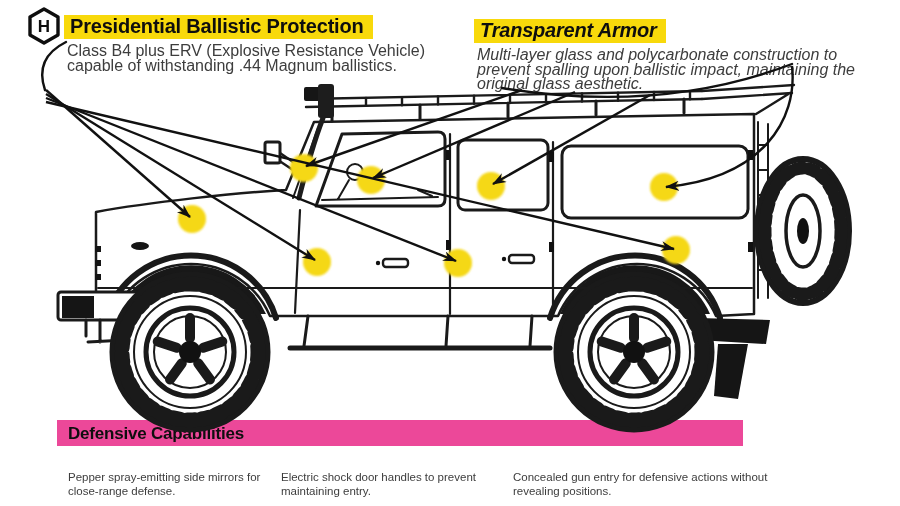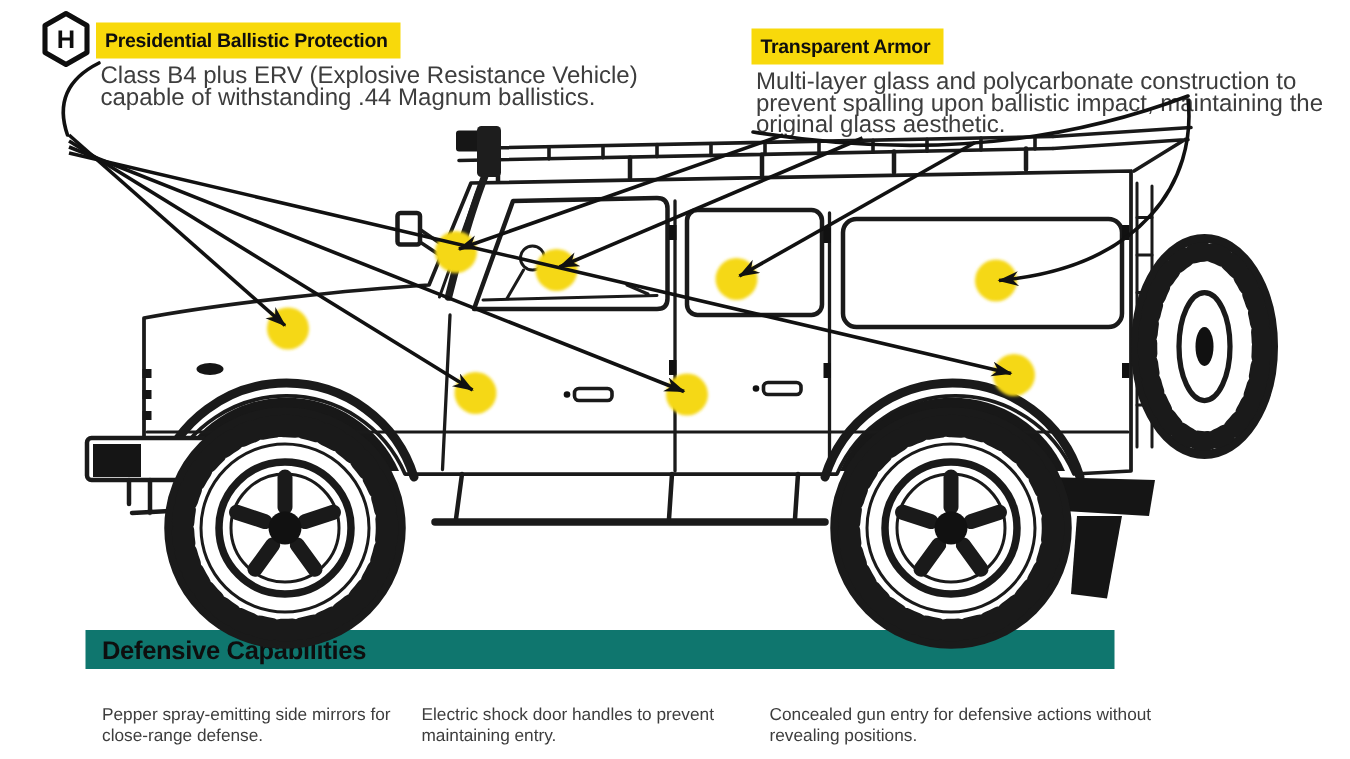--- a/index.html
+++ b/index.html
@@ -1,26 +1,26 @@
 <!DOCTYPE html>
 <html><head>
 <meta charset="utf-8">
 <style>
   html,body{margin:0;padding:0;background:#e8e8e8;}
   .stage{position:relative;width:900px;height:506px;background:#ffffff;overflow:hidden;
          font-family:"Liberation Sans",sans-serif;color:#2f2f2f;}
   .hl{background:#F8D90B;display:inline-block;padding:2px 9px 3px 6px;font-weight:bold;
-      font-size:13px;color:#0e0e0e;letter-spacing:-0.2px;line-height:19px;}
+      font-size:20px;color:#0e0e0e;letter-spacing:-0.2px;line-height:19px;}
   .callout{position:absolute;}
   .callout p{margin:5px 0 0 3px;font-size:16px;line-height:14.5px;color:#3d3d3d;
              white-space:pre-line;}
   #callout-ballistic{left:64px;top:15px;}
-  #callout-transparent{left:501px;top:19px;}
+  #callout-transparent{left:474px;top:19px;font-style:italic;}
   .logo{position:absolute;left:27px;top:7px;width:34px;height:38px;}
-  .banner{position:absolute;left:57px;top:420px;width:686px;height:26px;background:#0f766e;}
+  .banner{position:absolute;left:57px;top:420px;width:686px;height:26px;background:#ec4899;}
   .banner span{font-size:17px;font-weight:bold;color:#0e0e0e;margin-left:11px;line-height:27px;
                display:inline-block;letter-spacing:-0.2px;}
   .col{position:absolute;top:452px;font-size:11.5px;line-height:14px;color:#3d3d3d;
        white-space:pre-line;}
   .col p{margin:4px 0 8px 0;}
   .col1{left:68px;width:215px;} .col2{left:281px;width:225px;} .col3{left:513px;width:265px;}
   svg.overlay{position:absolute;left:0;top:0;pointer-events:none;}
 </style>
 </head>
 <body>

